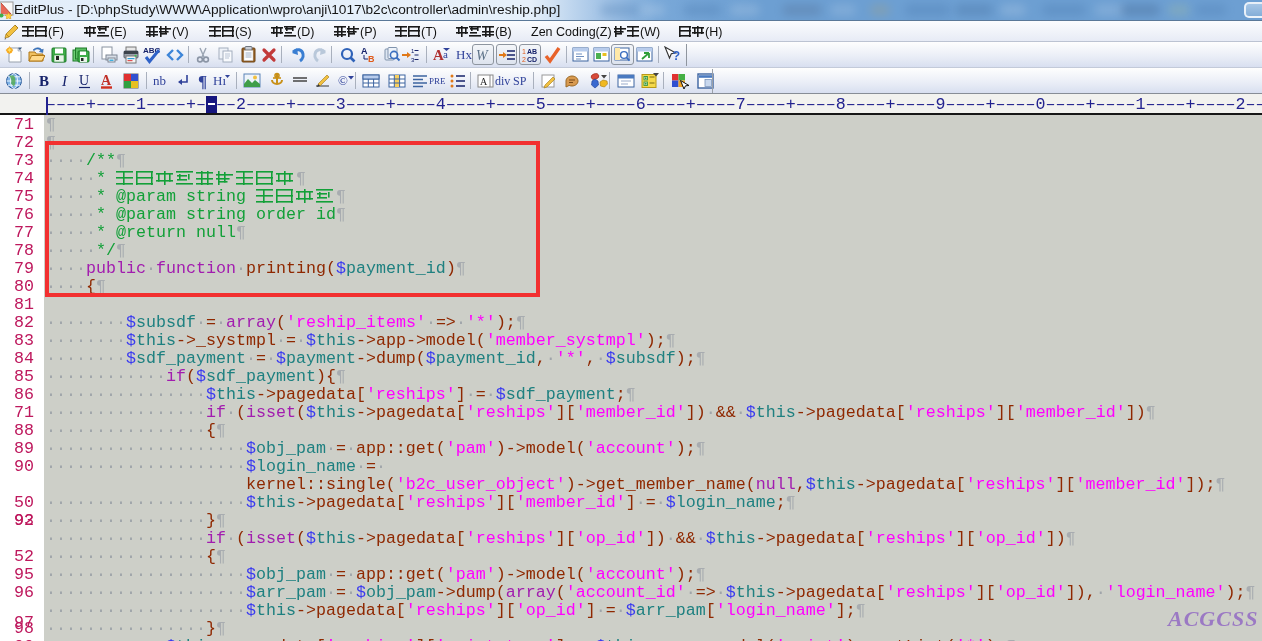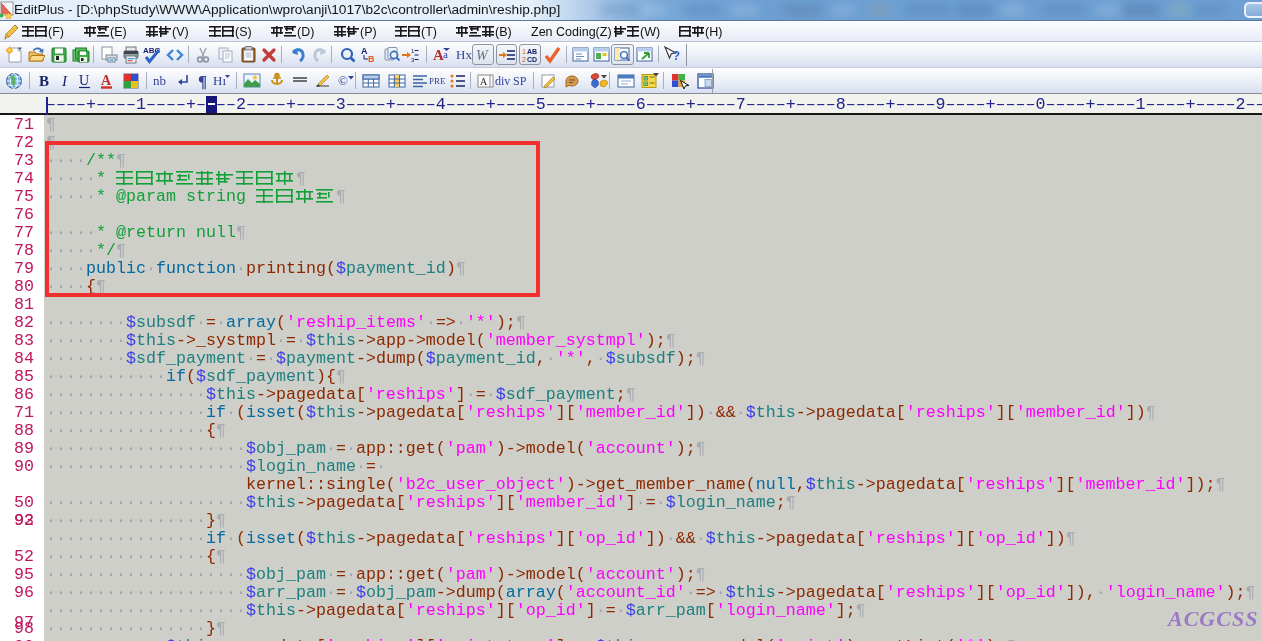--- a/index.html
+++ b/index.html
@@ -30,21 +30,21 @@
 #ruler .rl{position:absolute;left:46px;top:3.5px;font:16.6667px/14px "Liberation Mono",monospace;
  color:#23238f;white-space:pre;letter-spacing:0}
 .rcurd{position:absolute;left:206px;top:1.5px;width:11px;height:17px;background:#16167e}
 .rcurd:after{content:'';position:absolute;left:1.5px;top:7.5px;width:7px;height:1.8px;background:#fff}
 #ruler .rbar{position:absolute;left:46px;top:3px;width:2px;height:18px;background:#23238f}
 
 #edit{position:absolute;left:0;top:115px;width:1262px;height:526px;background:#cdcfc8}
 #gut{position:absolute;left:0;top:0;width:44px;height:526px;background:#ffffff}
 .ln{position:absolute;left:0;width:34px;text-align:right;font:16.6667px/18px "Liberation Mono",monospace;color:#be185d}
 .cl{position:absolute;left:46px;font:16.6667px/18px "Liberation Mono",monospace;white-space:pre}
-.k{color:#0369a1}.d{color:#3a3af0}.v{color:#1e8080}.s{color:#ff00ff}
+.k{color:#a21caf}.d{color:#3a3af0}.v{color:#1e8080}.s{color:#ff00ff}
 .o{color:#8f2800}.c{color:#12a038}.w{color:#9fa5aa}.p{color:#a8acb0}
 .cj{display:inline-block;width:17px;height:14px;margin:0 3px 0 0;vertical-align:-2px;position:relative}
 .mj.g0{background-image:linear-gradient(#1a1a1a,#1a1a1a),linear-gradient(#1a1a1a,#1a1a1a),linear-gradient(#1a1a1a,#1a1a1a),linear-gradient(#1a1a1a,#1a1a1a);background-position:0 0,0 45%,0 100%,45% 0;background-size:100% 1.6px,100% 1.6px,100% 1.6px,1.6px 100%;background-repeat:no-repeat}
 .mj.g1{background-image:linear-gradient(#1a1a1a,#1a1a1a),linear-gradient(#1a1a1a,#1a1a1a),linear-gradient(#1a1a1a,#1a1a1a),linear-gradient(#1a1a1a,#1a1a1a),linear-gradient(#1a1a1a,#1a1a1a);background-position:0 0,100% 0,0 0,0 50%,0 100%;background-size:1.6px 100%,1.6px 100%,100% 1.6px,100% 1.6px,100% 1.6px;background-repeat:no-repeat}
 .mj.g2{background-image:linear-gradient(#1a1a1a,#1a1a1a),linear-gradient(#1a1a1a,#1a1a1a),linear-gradient(#1a1a1a,#1a1a1a),linear-gradient(#1a1a1a,#1a1a1a),linear-gradient(#1a1a1a,#1a1a1a);background-position:0 20%,50% 0,0 70%,15% 45%,85% 45%;background-size:100% 1.6px,1.6px 100%,100% 1.6px,1.6px 55%,1.6px 55%;background-repeat:no-repeat}
 .mj.g3{background-image:linear-gradient(#1a1a1a,#1a1a1a),linear-gradient(#1a1a1a,#1a1a1a),linear-gradient(#1a1a1a,#1a1a1a),linear-gradient(#1a1a1a,#1a1a1a),linear-gradient(#1a1a1a,#1a1a1a),linear-gradient(#1a1a1a,#1a1a1a);background-position:0 0,20% 30%,20% 30%,80% 30%,20% 68%,0 100%;background-size:100% 1.6px,60% 1.6px,1.6px 40%,1.6px 40%,60% 1.6px,100% 1.6px;background-repeat:no-repeat}
 .mj.g4{background-image:linear-gradient(#1a1a1a,#1a1a1a),linear-gradient(#1a1a1a,#1a1a1a),linear-gradient(#1a1a1a,#1a1a1a),linear-gradient(#1a1a1a,#1a1a1a),linear-gradient(#1a1a1a,#1a1a1a);background-position:0 10%,30% 0,70% 0,0 55%,0 95%;background-size:100% 1.6px,1.6px 100%,1.6px 100%,100% 1.6px,100% 1.6px;background-repeat:no-repeat}
 .mj.g5{background-image:linear-gradient(#1a1a1a,#1a1a1a),linear-gradient(#1a1a1a,#1a1a1a),linear-gradient(#1a1a1a,#1a1a1a),linear-gradient(#1a1a1a,#1a1a1a),linear-gradient(#1a1a1a,#1a1a1a);background-position:10% 0,0 25%,55% 25%,0 60%,30% 80%;background-size:1.6px 100%,100% 1.6px,1.6px 75%,80% 1.6px,50% 1.6px;background-repeat:no-repeat}
 .cj.g0{background-image:linear-gradient(#12a038,#12a038),linear-gradient(#12a038,#12a038),linear-gradient(#12a038,#12a038),linear-gradient(#12a038,#12a038);background-position:0 0,0 45%,0 100%,45% 0;background-size:100% 1.6px,100% 1.6px,100% 1.6px,1.6px 100%;background-repeat:no-repeat}
 .cj.g1{background-image:linear-gradient(#12a038,#12a038),linear-gradient(#12a038,#12a038),linear-gradient(#12a038,#12a038),linear-gradient(#12a038,#12a038),linear-gradient(#12a038,#12a038);background-position:0 0,100% 0,0 0,0 50%,0 100%;background-size:1.6px 100%,1.6px 100%,100% 1.6px,100% 1.6px,100% 1.6px;background-repeat:no-repeat}
@@ -425,20 +425,21 @@
       <div class="cl" style="top:1.0px"><span class="p">¶</span></div>
       <div class="ln" style="top:19.0px">72</div>
       <div class="cl" style="top:19.0px"><span class="p">¶</span></div>
       <div class="ln" style="top:37.0px">73</div>
       <div class="cl" style="top:37.0px"><span class="w">····</span><span class="c">/**</span><span class="p">¶</span></div>
       <div class="ln" style="top:55.0px">74</div>
       <div class="cl" style="top:55.0px"><span class="w">·····</span><span class="c">* </span><i class="cj g0"></i><i class="cj g1"></i><i class="cj g2"></i><i class="cj g3"></i><i class="cj g4"></i><i class="cj g5"></i><i class="cj g0"></i><i class="cj g1"></i><i class="cj g2"></i><span class="p">¶</span></div>
       <div class="ln" style="top:73.0px">75</div>
       <div class="cl" style="top:73.0px"><span class="w">·····</span><span class="c">* @param string </span><i class="cj g0"></i><i class="cj g1"></i><i class="cj g2"></i><i class="cj g3"></i><span class="p">¶</span></div>
       <div class="ln" style="top:91.0px">76</div>
+      <div class="cl" style="top:91.0px"><span class="w">·····</span><span class="c">* @param string order id</span><span class="p">¶</span></div>
       <div class="ln" style="top:109.0px">77</div>
       <div class="cl" style="top:109.0px"><span class="w">·····</span><span class="c">* @return null</span><span class="p">¶</span></div>
       <div class="ln" style="top:127.0px">78</div>
       <div class="cl" style="top:127.0px"><span class="w">·····</span><span class="c">*/</span><span class="p">¶</span></div>
       <div class="ln" style="top:145.0px">79</div>
       <div class="cl" style="top:145.0px"><span class="w">····</span><span class="k">public</span><span class="w">·</span><span class="k">function</span><span class="w">·</span><span class="o">printing(</span><span class="d">$</span><span class="v">payment_id</span><span class="o">)</span><span class="p">¶</span></div>
       <div class="ln" style="top:163.0px">80</div>
       <div class="cl" style="top:163.0px"><span class="w">····</span><span class="o">{</span><span class="p">¶</span></div>
       <div class="ln" style="top:181.0px">81</div>
       <div class="ln" style="top:199.0px">82</div>

